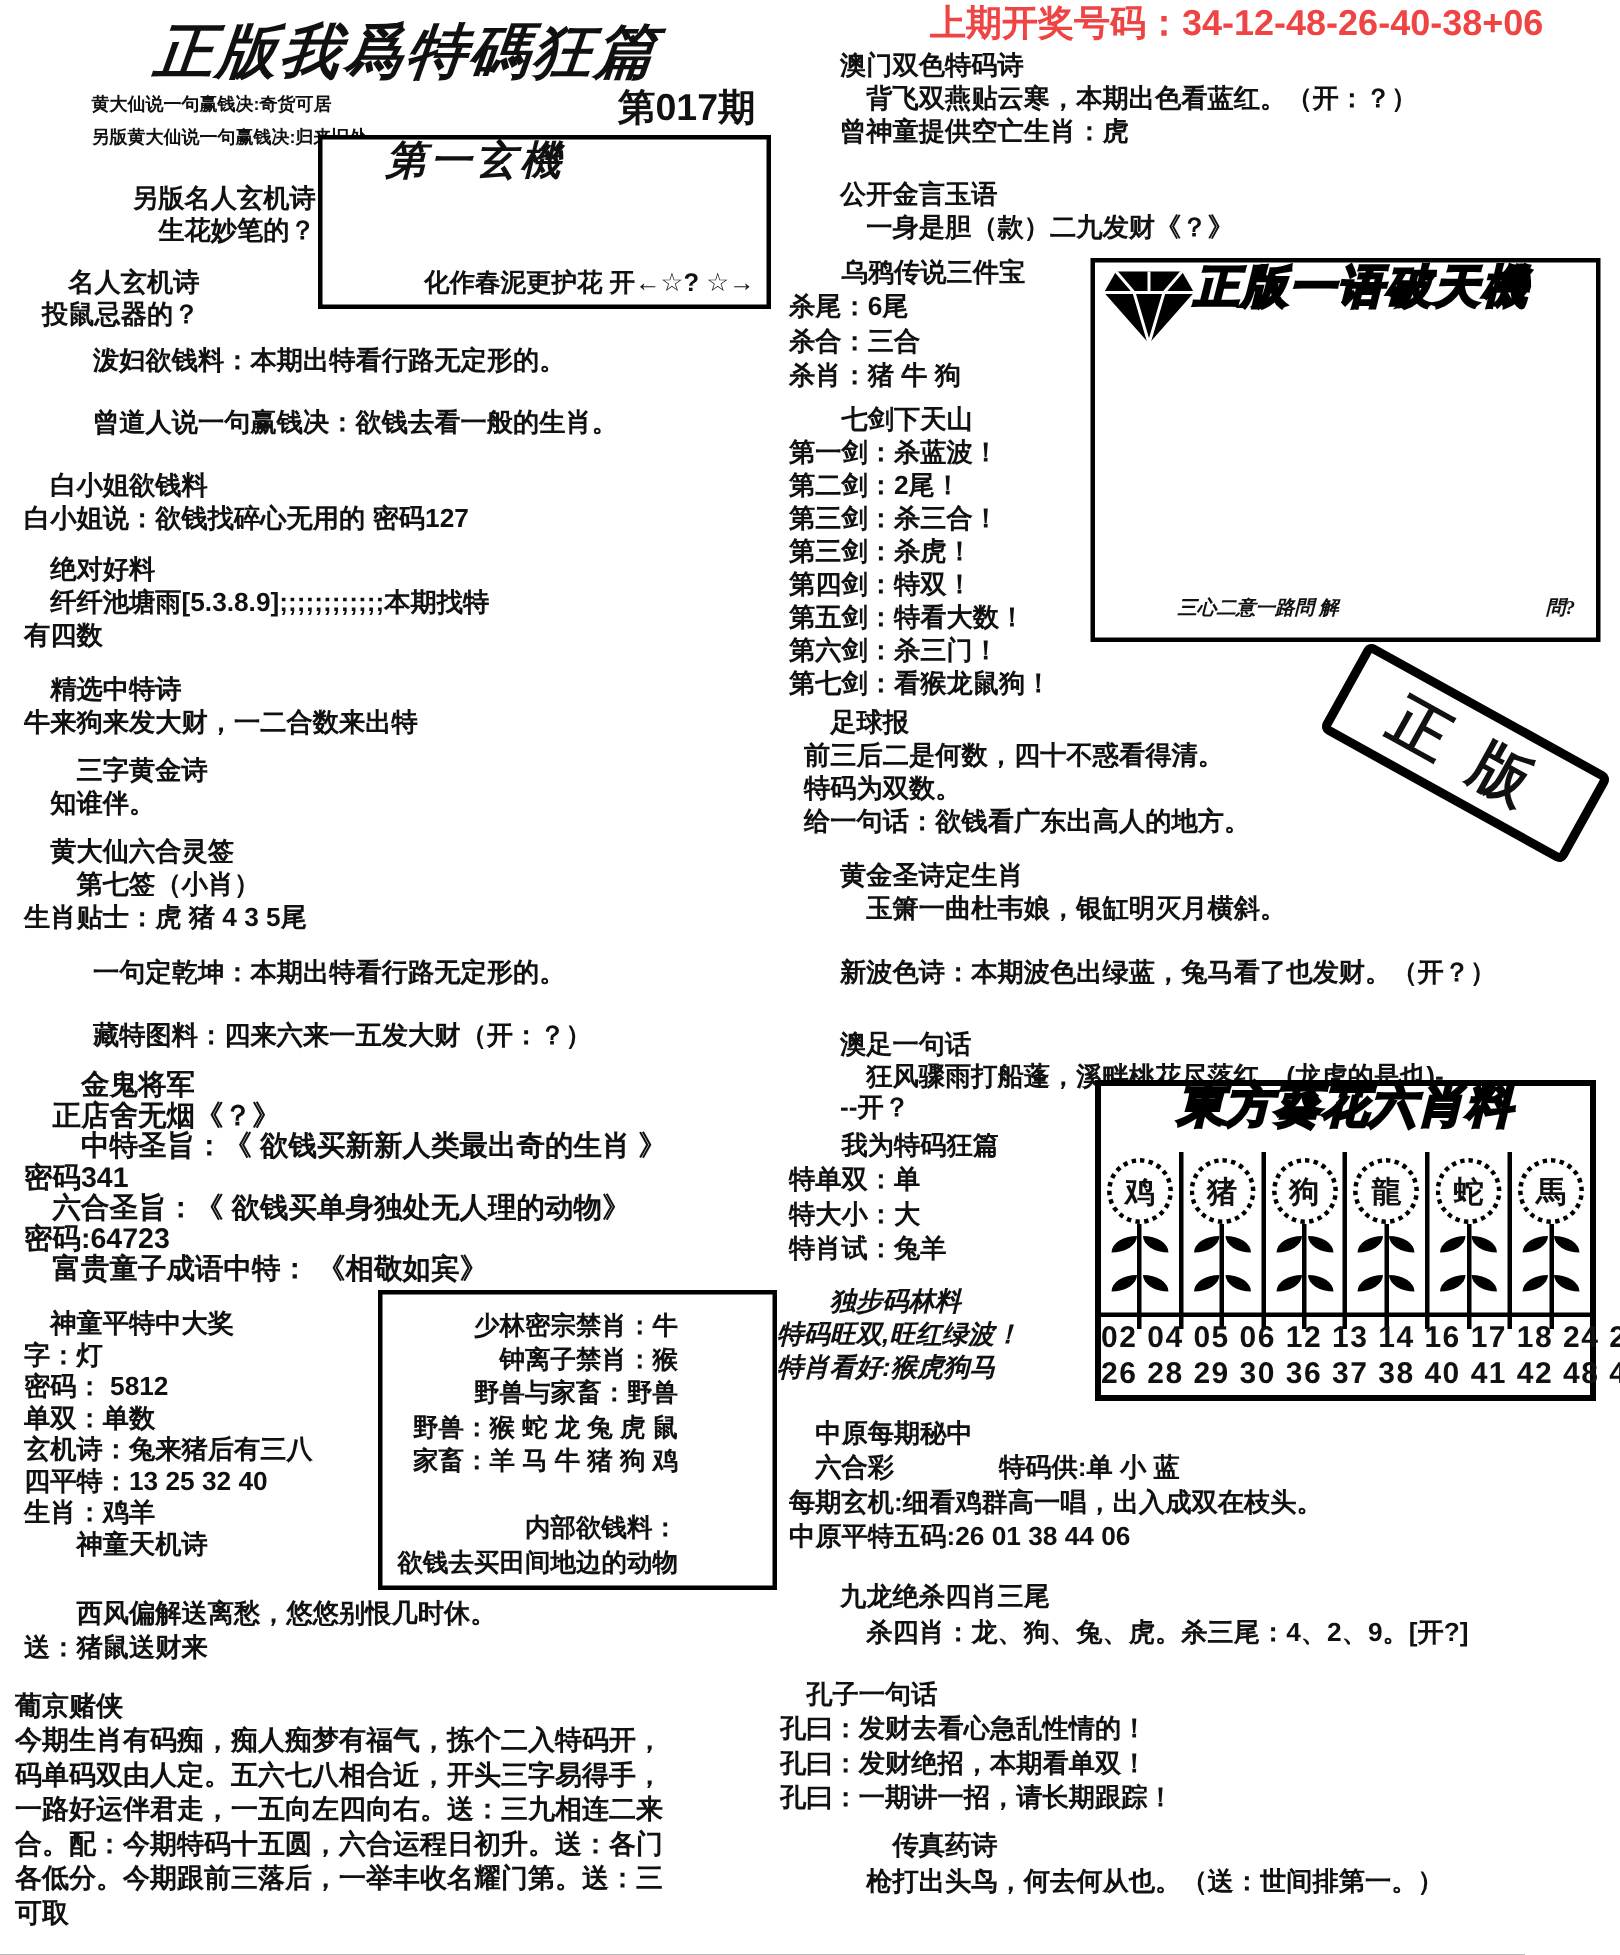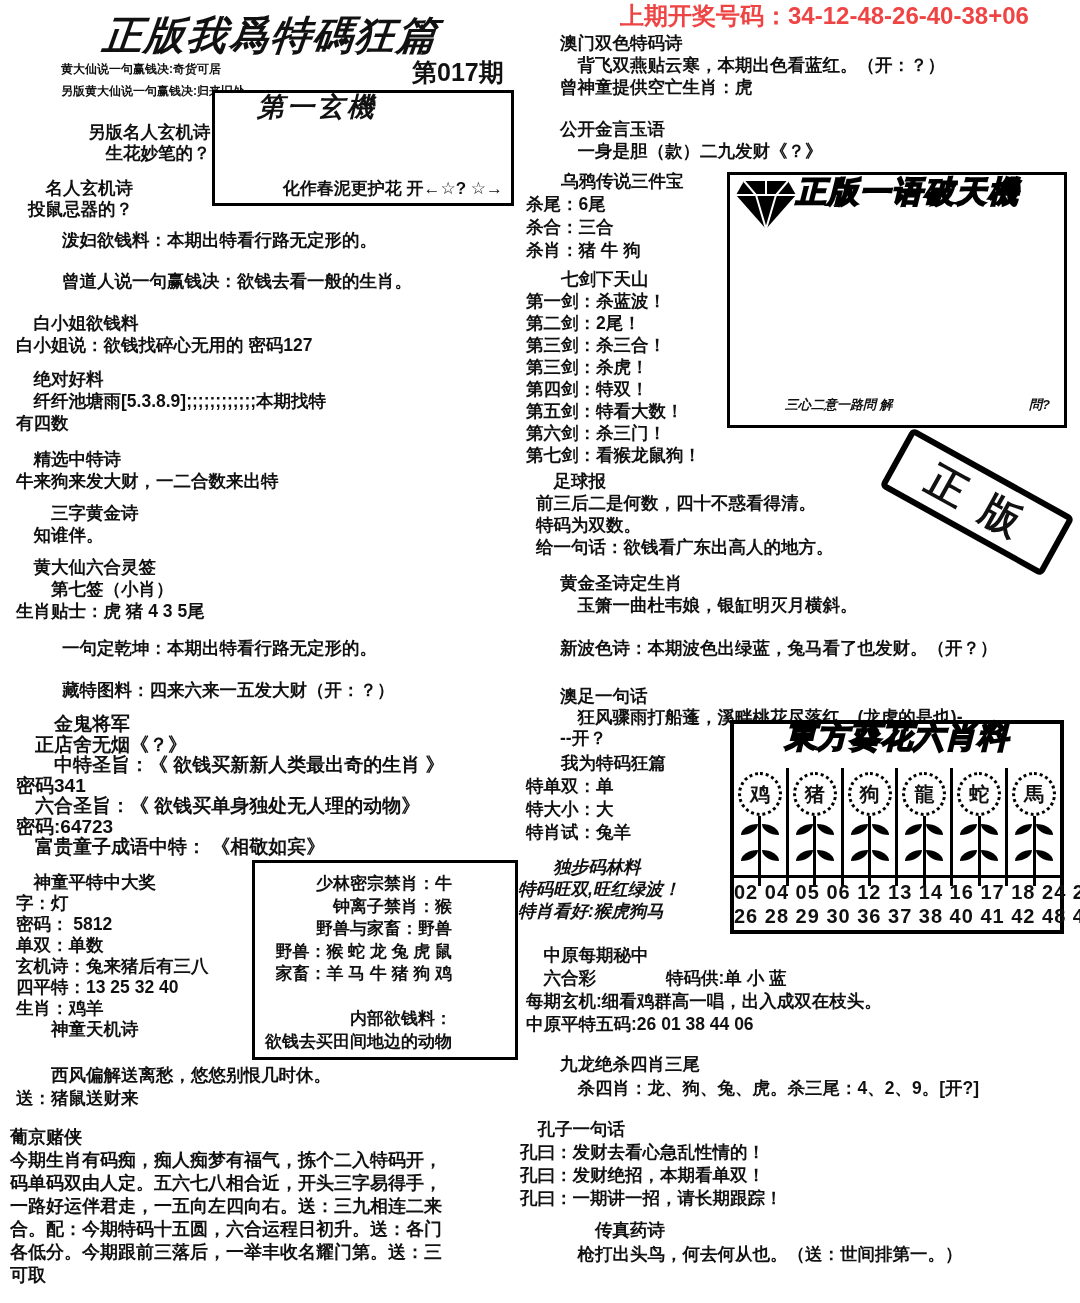--- a/index.html
+++ b/index.html
@@ -111,21 +111,21 @@
   <div class="blk" style="left:526px;top:268px;line-height:22px;">　　七剑下天山
 第一剑：杀蓝波！
 第二剑：2尾！
 第三剑：杀三合！
 第三剑：杀虎！
 第四剑：特双！
 第五剑：特看大数！
 第六剑：杀三门！
 第七剑：看猴龙鼠狗！</div>
 
-  <div class="box" style="left:727px;top:172px;width:340px;height:256px;">
+  <div class="box" style="left:727px;top:172px;width:340px;height:256px;font-family:Liberation Serif, serif;">
     <span style="position:absolute;left:4px;top:4px;">
       <svg width="64" height="52" viewBox="0 0 64 52">
           <path d="M10 2 H54 L62 16 L32 50 L2 16 Z" fill="#000"></path>
           <path d="M2 16 H62 M10 2 L22 16 L32 50 L42 16 L54 2 M32 2 V16" stroke="#fff" stroke-width="2" fill="none"></path>
         </svg>
     </span>
     <div class="blk outline-title" style="left:66px;top:6px;font-size:30px;letter-spacing:2px;">正版一语破天機</div>
     <div class="blk" style="left:55px;bottom:10px;top:auto;position:absolute;font-size:13px;font-style:italic;">三心二意一路問 解</div>
     <div class="blk" style="right:14px;bottom:10px;left:auto;top:auto;position:absolute;font-size:13px;font-style:italic;">問?</div>
   </div>

